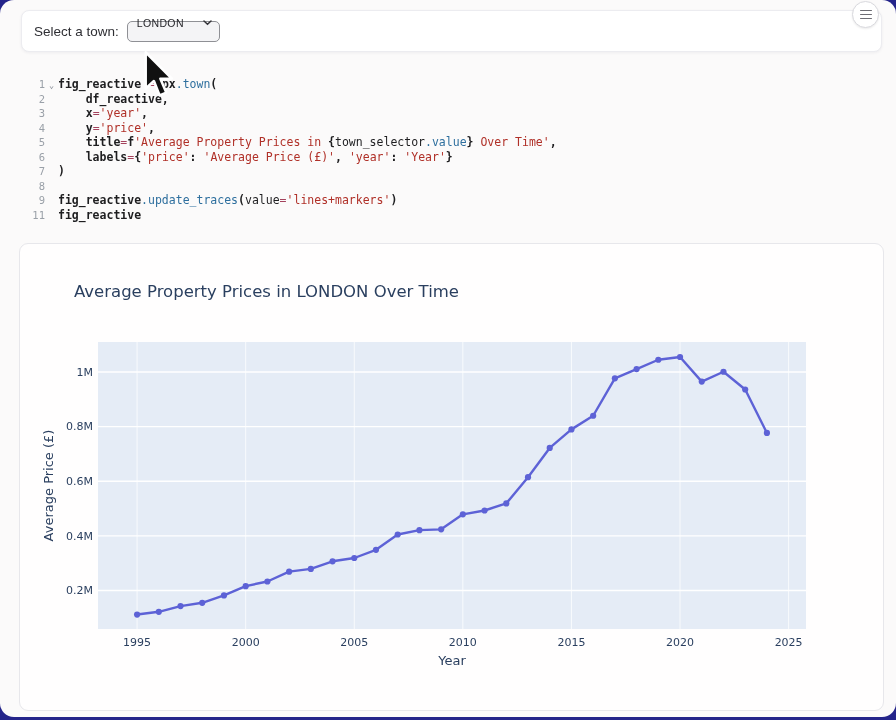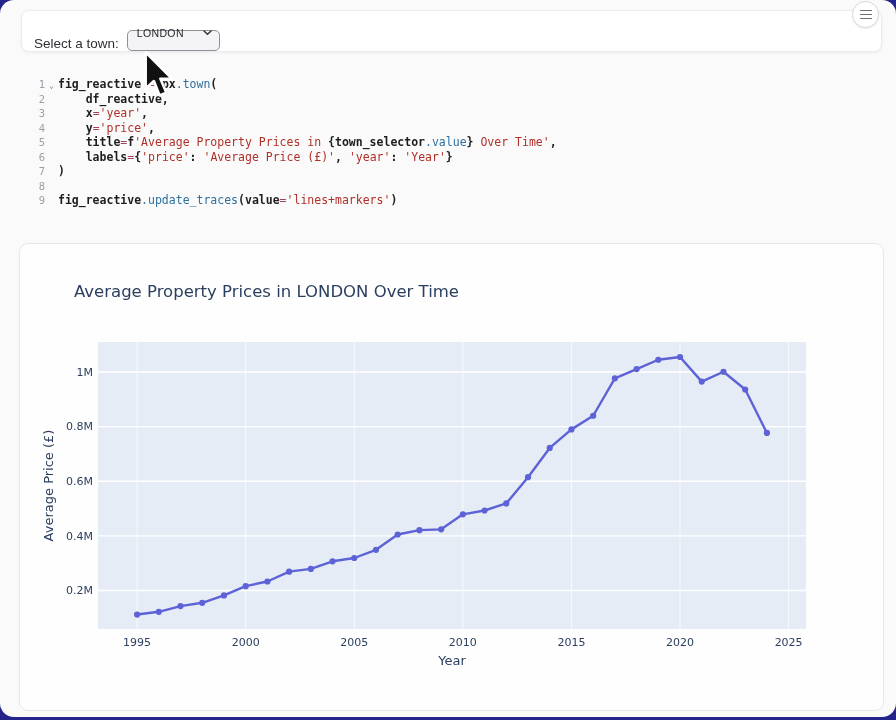--- a/index.html
+++ b/index.html
@@ -10,21 +10,21 @@
   }
   .page{
     position:absolute;left:0;top:0;right:0;bottom:3px;
     background:#fbfafa;border-radius:14px;
   }
   
   .topbar{
     position:absolute;left:21px;top:10px;width:861px;height:42px;
     background:#ffffff;border:1px solid #ececf0;border-radius:8px;
     box-shadow:0 1px 3px rgba(40,40,70,.06);
-    display:flex;align-items:flex-end;padding-left:12px;box-sizing:border-box;
+    display:flex;align-items:center;padding-left:12px;box-sizing:border-box;
   }
   .tb-label{font-size:13.5px;color:#2e2e33;}
   .select{
     margin-left:8px;width:93px;height:21px;background:#f4f4f6;
     border:1.4px solid #8f9095;border-radius:5px;cursor:pointer;
     display:flex;align-items:center;justify-content:space-between;
     padding:0 7px 16px 9px;box-sizing:border-box;
   }
   .select-value{font-size:10.5px;font-weight:500;color:#26262b;letter-spacing:.35px;}
   
@@ -38,21 +38,21 @@
   
   .code{
     position:absolute;left:21px;top:77px;width:856px;
     font-family:"DejaVu Sans Mono",monospace;font-size:11.5px;line-height:14.5px;
   }
   .cl{display:flex;height:14.5px;white-space:pre;align-items:baseline;}
   .ln{width:24px;text-align:right;color:#9aa0a8;font-size:10.5px;flex:none;}
   .fold{width:13px;text-align:center;color:#8a909a;font-size:8.5px;flex:none;}
   .src{flex:1;}
   .tk-p{color:#1e1e20;font-weight:bold;}
-  .tk-b{color:#1e1e20;font-weight:bold;}
+  .tk-b{color:#1e1e20;font-weight:normal;}
   .tk-f{color:#2e6f9e;}
   .tk-s{color:#b03028;}
   .tk-o{color:#a4425c;}
   
   .chart-card{
     position:absolute;left:19px;top:243px;width:865px;height:468px;
     background:#fffefe;border:1px solid #e7e7eb;border-radius:9px;box-sizing:border-box;
   }
   #chart{position:absolute;left:0;top:0;}
   .tick{font:11px "DejaVu Sans",sans-serif;fill:#2a3f5f;}
@@ -87,20 +87,21 @@
   <div class="code" id="code">
       <div class="cl"><span class="ln">1</span><span class="fold">⌄</span><span class="src"><span class="tk-p">fig_reactive </span><span class="tk-o">=</span><span class="tk-p"> px</span><span class="tk-f">.town</span><span class="tk-p">(</span></span></div>
       <div class="cl"><span class="ln">2</span><span class="fold"></span><span class="src"><span class="tk-p">    df_reactive,</span></span></div>
       <div class="cl"><span class="ln">3</span><span class="fold"></span><span class="src"><span class="tk-p">    x</span><span class="tk-o">=</span><span class="tk-s">'year'</span><span class="tk-p">,</span></span></div>
       <div class="cl"><span class="ln">4</span><span class="fold"></span><span class="src"><span class="tk-p">    y</span><span class="tk-o">=</span><span class="tk-s">'price'</span><span class="tk-p">,</span></span></div>
       <div class="cl"><span class="ln">5</span><span class="fold"></span><span class="src"><span class="tk-p">    title</span><span class="tk-o">=</span><span class="tk-p">f</span><span class="tk-s">'Average Property Prices in </span><span class="tk-p">{</span><span class="tk-b">town_selector</span><span class="tk-f">.value</span><span class="tk-p">}</span><span class="tk-s"> Over Time'</span><span class="tk-p">,</span></span></div>
       <div class="cl"><span class="ln">6</span><span class="fold"></span><span class="src"><span class="tk-p">    labels</span><span class="tk-o">=</span><span class="tk-p">{</span><span class="tk-s">'price'</span><span class="tk-p">: </span><span class="tk-s">'Average Price (£)'</span><span class="tk-p">, </span><span class="tk-s">'year'</span><span class="tk-p">: </span><span class="tk-s">'Year'</span><span class="tk-p">}</span></span></div>
       <div class="cl"><span class="ln">7</span><span class="fold"></span><span class="src"><span class="tk-p">)</span></span></div>
       <div class="cl"><span class="ln">8</span><span class="fold"></span><span class="src"></span></div>
       <div class="cl"><span class="ln">9</span><span class="fold"></span><span class="src"><span class="tk-p">fig_reactive</span><span class="tk-f">.update_traces</span><span class="tk-p">(</span><span class="tk-b">value</span><span class="tk-o">=</span><span class="tk-s">'lines+markers'</span><span class="tk-p">)</span></span></div>
+      <div class="cl"><span class="ln">11</span><span class="fold"></span><span class="src"><span class="tk-p">fig_reactive</span></span></div>
     </div>
 
   <svg class="cursor" width="36" height="50" viewBox="0 0 20 28">
     <path d="M2 0.8 L2 21 L6.6 16.8 L9.8 24.9 L13.5 23.3 L10.2 15.5 L16.6 15.4 Z" fill="#111" stroke="#fff" stroke-width="1.4" stroke-linejoin="round"></path>
   </svg>
 
   <div class="chart-card">
     <svg id="chart" width="863" height="466" viewBox="0 0 863 466">
         <rect x="78" y="98" width="708" height="287" fill="#e5ecf6"></rect>
         <line x1="117.09202453987642" x2="117.09202453987642" y1="98" y2="385" stroke="#ffffff" stroke-width="1" opacity="0.75"></line>

